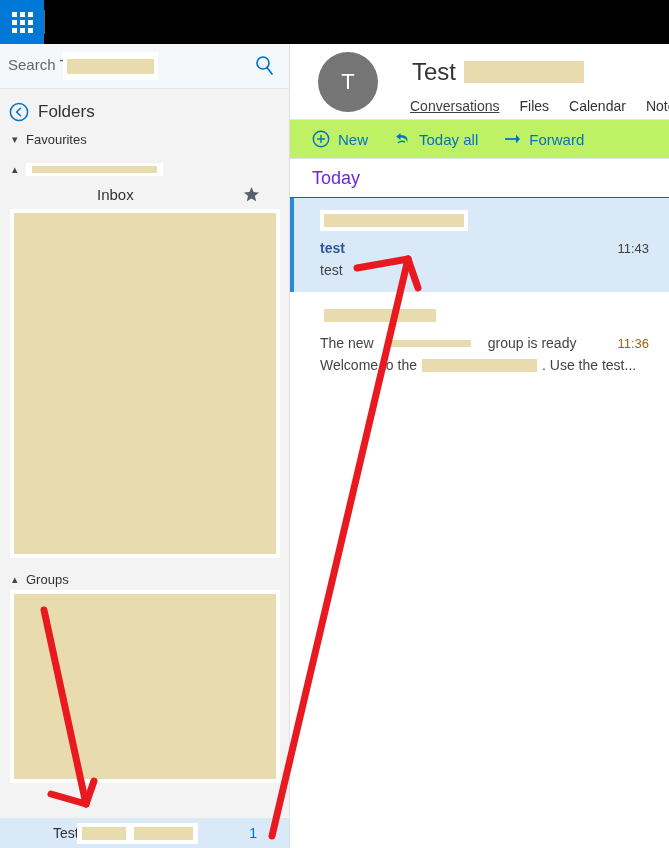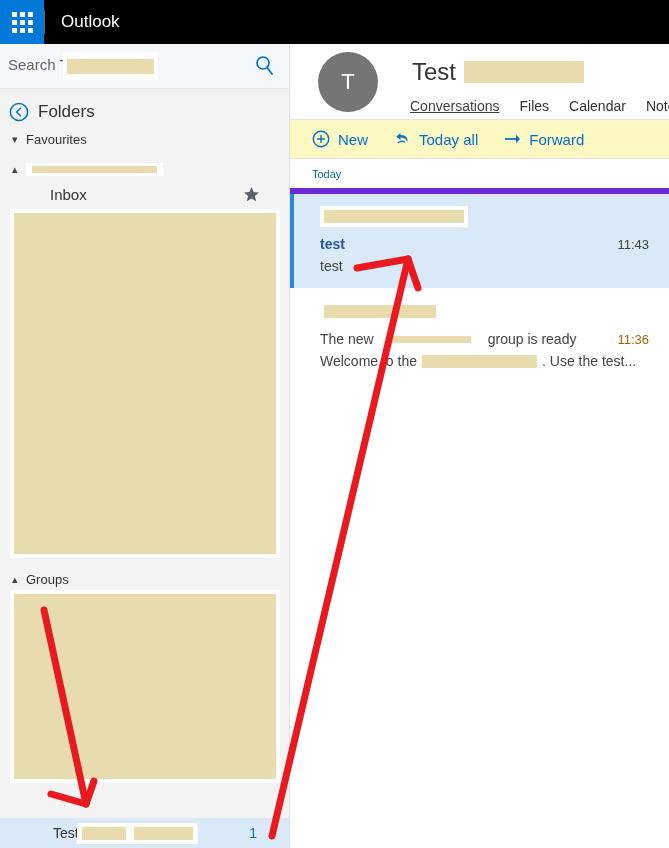--- a/index.html
+++ b/index.html
@@ -158,20 +158,21 @@
   }
 
   .inbox-row {
     display: flex;
     align-items: center;
     justify-content: space-between;
     padding: 6px 30px 6px 50px;
     font-size: 15px;
     color: #333333;
     cursor: pointer;
+    margin-left: 47px;
   }
   .star-icon { line-height: 0; }
 
   .redact-block {
     background: #ffffff;
     padding: 4px;
     margin: 0 10px;
   }
   .redact-block i {
     display: block;
@@ -283,43 +284,43 @@
     white-space: nowrap;
   }
   .tab {
     color: #333333;
     cursor: pointer;
   }
   .tab.active { color: #404040; text-decoration: underline; }
 
   .toolbar {
     height: 38px;
-    background: #fef9c3;
+    background: #bef264;
     border-bottom: 1px solid #e4e4e4;
     display: flex;
     align-items: center;
     padding-left: 22px;
     gap: 25px;
   }
   .tb-btn {
     display: flex;
     align-items: center;
     gap: 8px;
     color: #0072c6;
     font-size: 15px;
     cursor: pointer;
     white-space: nowrap;
   }
   .tb-btn .ic { line-height: 0; }
 
   .daygroup {
-    font-size: 11px;
-    color: #0369a1;
+    font-size: 18px;
+    color: #6d28d9;
     padding: 9px 0 8px 22px;
-    border-bottom: 6px solid #6d28d9;
+    border-bottom: 1px solid #6d28d9;
   }
 
   .msg {
     position: relative;
     padding: 12px 20px 14px 30px;
     cursor: pointer;
     border-bottom: 1px solid #ffffff;
   }
   .msg.selected {
     background: #d9e9f7;
@@ -408,21 +409,20 @@
           <i></i>
           <i></i>
           <i></i>
           <i></i>
           <i></i>
           <i></i>
           <i></i>
       </div>
     </div>
     <div class="suite-sep"></div>
-    <div class="suite-app">Outlook</div>
   </div>
 
   <div class="leftpane">
 
     <div class="searchbar">
       <div class="search-placeholder">Search Test</div>
       <div class="search-redact">
           <i></i>
         </div>
       <div class="search-icon">

